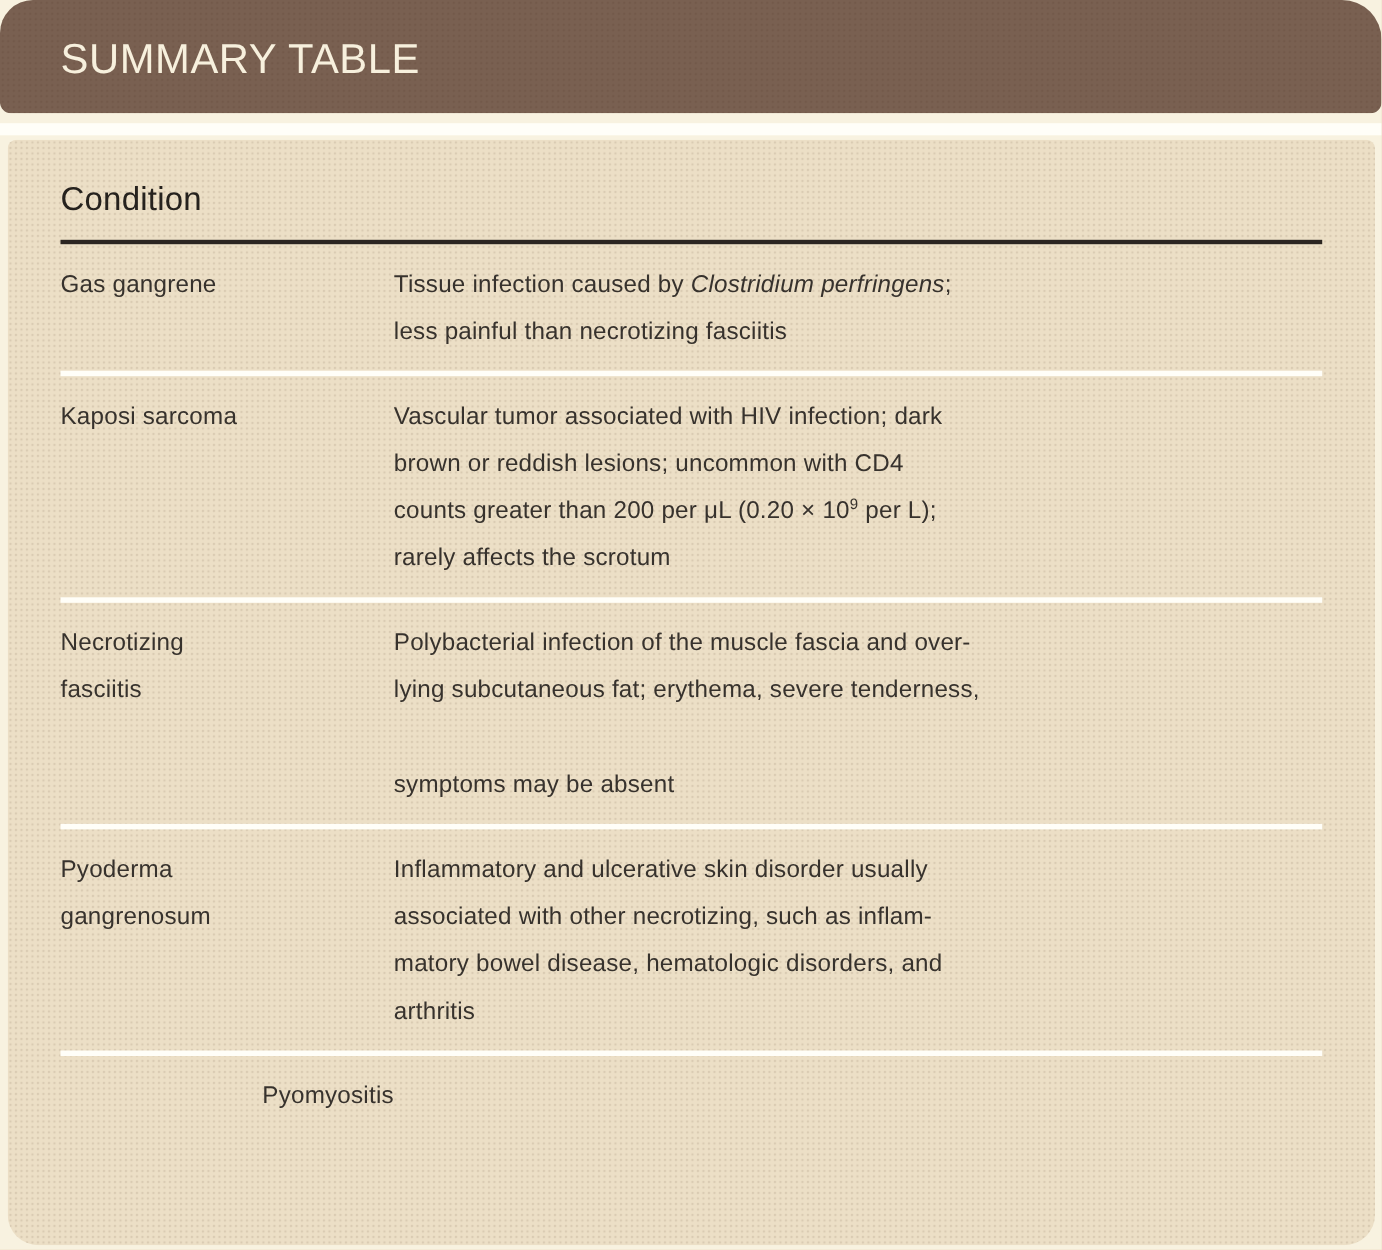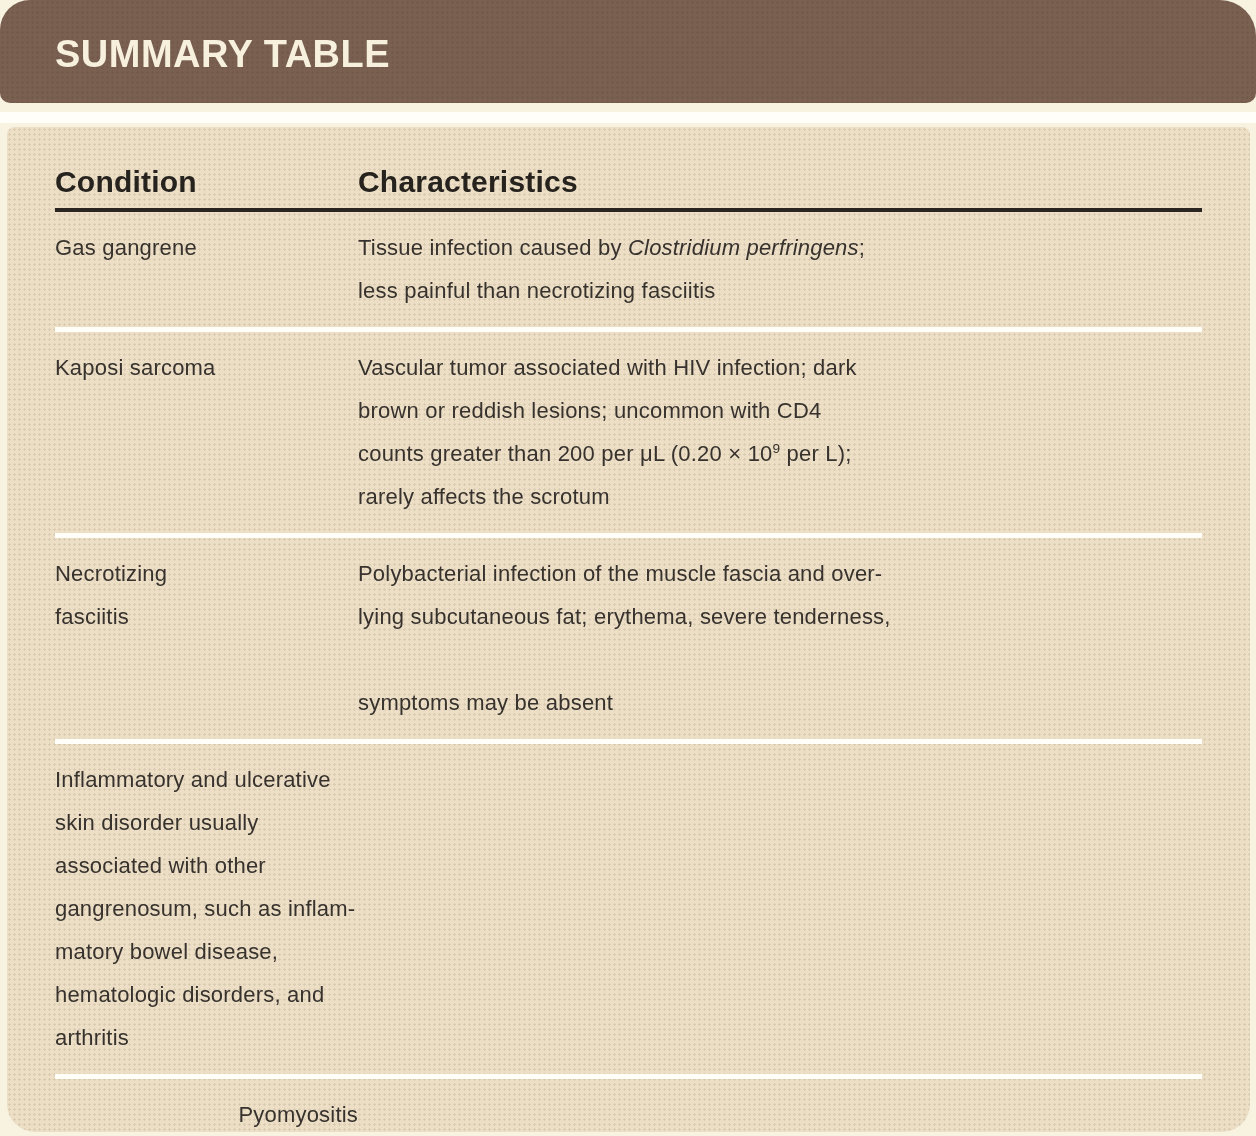--- a/index.html
+++ b/index.html
@@ -26,39 +26,39 @@
   }
   .header-bar{
     position:absolute;left:0;top:0;width:1256px;height:103px;
     background-color:var(--header-bg);
     border-radius:30px 36px 10px 10px;
     display:flex;align-items:center;
     box-sizing:border-box;
     padding-left:55px;padding-top:6px;
   }
   .header-title{
-    font-size:38px;font-weight:bold;letter-spacing:0.5px;
+    font-size:38px;font-weight:normal;letter-spacing:0.5px;
     color:var(--header-text);
   }
   .white-strip{
     position:absolute;left:0;top:112px;width:1256px;height:11px;
     background:var(--separator);
   }
   .panel{
     position:absolute;left:7px;top:127px;width:1243px;height:1005px;
     background-color:var(--panel-bg);
     border-radius:8px 8px 28px 28px;
     box-sizing:border-box;
     padding:24px 48px 0 48px;
     overflow:hidden;
   }
   .col-headers{
     display:grid;grid-template-columns:303px 1fr;
-    font-size:30px;font-weight:bold;color:var(--heading-text);
-    padding-top:14px;padding-bottom:9px;
+    font-size:30px;font-weight:normal;color:var(--heading-text);
+    padding-top:14px;padding-bottom:19px;
   }
   .rows{
     border-top:4px solid var(--rule);
   }
   .row{
     display:grid;grid-template-columns:303px 1fr;
     padding:14px 0 15px 0;
     border-bottom:5px solid var(--separator);
     font-size:22px;line-height:43px;color:var(--text);
   }
@@ -72,35 +72,35 @@
 
 <div class="header-bar halftone">
   <div class="header-title">SUMMARY TABLE</div>
 </div>
 
 <div class="white-strip"></div>
 
 <div class="panel halftone">
   <div class="col-headers">
     <div class="cell">Condition</div>
-    <div class="cell">Characteristics</div>
   </div>
   <div class="rows">
       <div class="row">
         <div class="cell"><span>Gas gangrene</span></div>
         <div class="cell"><span>Tissue infection caused by </span><span class="it">Clostridium perfringens</span><span>;</span><br><span>less painful than necrotizing fasciitis</span></div>
       </div>
       <div class="row">
         <div class="cell"><span>Kaposi sarcoma</span></div>
         <div class="cell"><span>Vascular tumor associated with HIV infection; dark</span><br><span>brown or reddish lesions; uncommon with CD4</span><br><span>counts greater than 200 per μL (0.20 × 10</span><sup>9</sup><span> per L);</span><br><span>rarely affects the scrotum</span></div>
       </div>
       <div class="row">
         <div class="cell"><span>Necrotizing</span><br><span>fasciitis</span></div>
         <div class="cell"><span>Polybacterial infection of the muscle fascia and over-</span><br><span>lying subcutaneous fat; erythema, severe tenderness,</span><br><br><span>symptoms may be absent</span></div>
       </div>
       <div class="row">
-        <div class="cell"><span>Inflammatory and ulcerative skin disorder usually</span><br><span>associated with other gangrenosum, such as inflam-</span><br><span>matory bowel disease, hematologic disorders, and</span><br><span>arthritis</span></div>
+        <div class="cell"><span>Pyoderma</span><br><span>gangrenosum</span></div>
+        <div class="cell"><span>Inflammatory and ulcerative skin disorder usually</span><br><span>associated with other necrotizing, such as inflam-</span><br><span>matory bowel disease, hematologic disorders, and</span><br><span>arthritis</span></div>
       </div>
       <div class="row">
         <div class="cell"><span>Pyomyositis</span></div>
       </div>
     </div>
 </div>
 
 </body></html>

